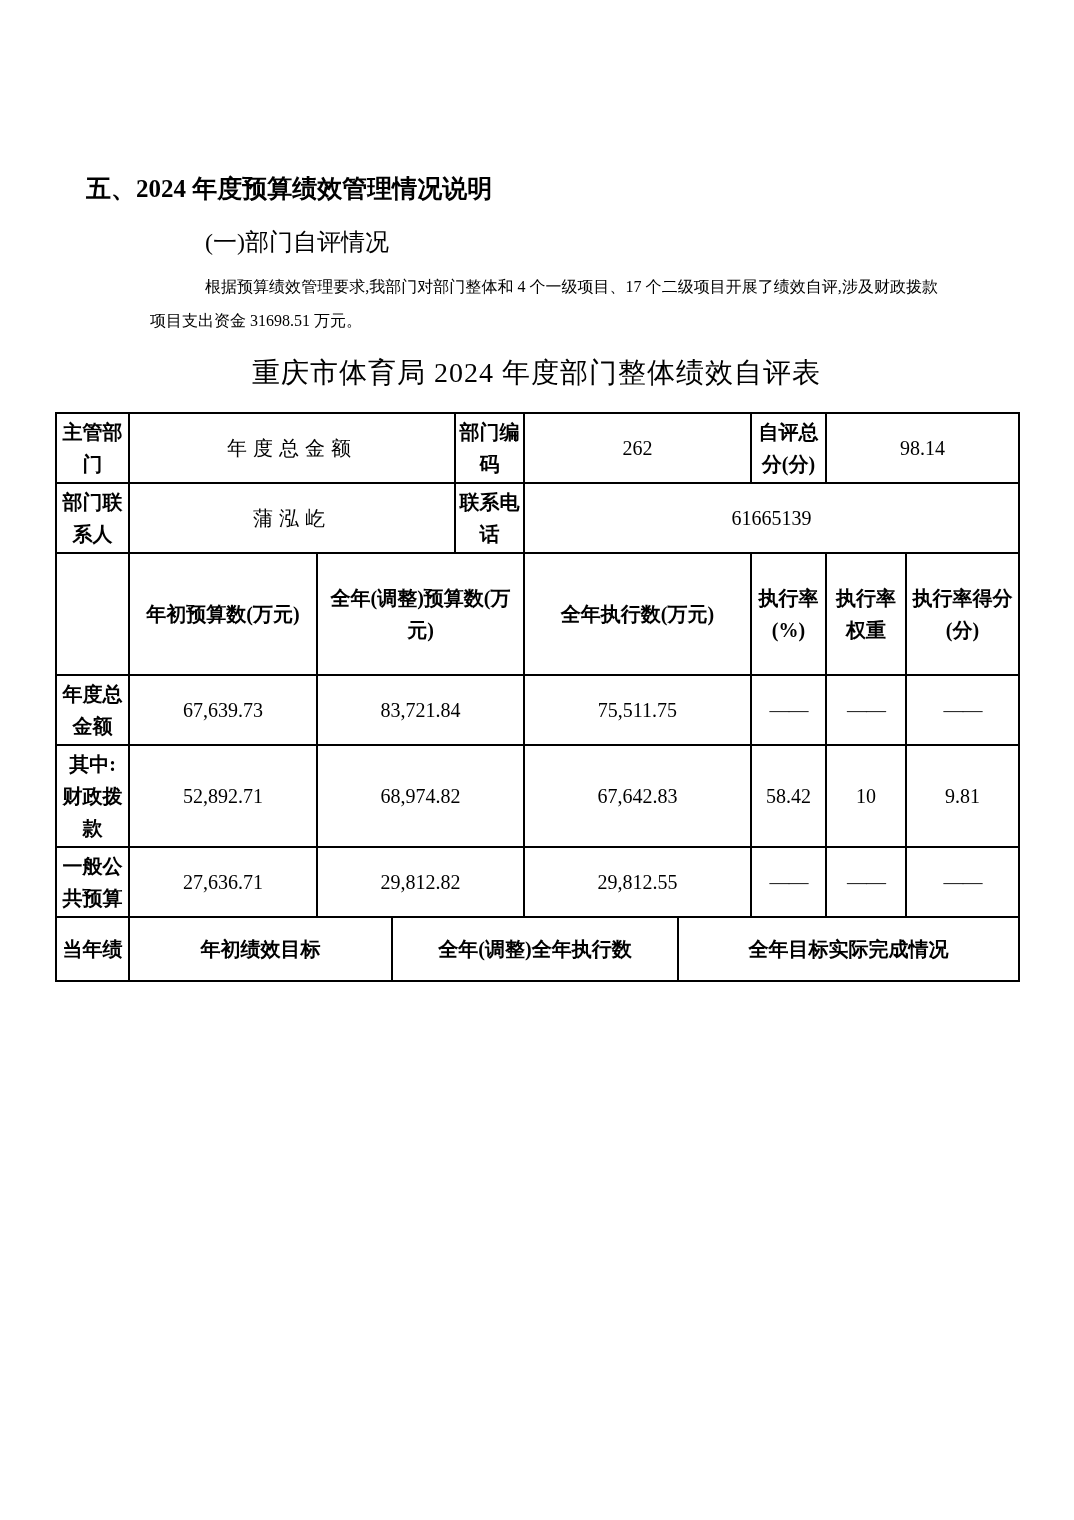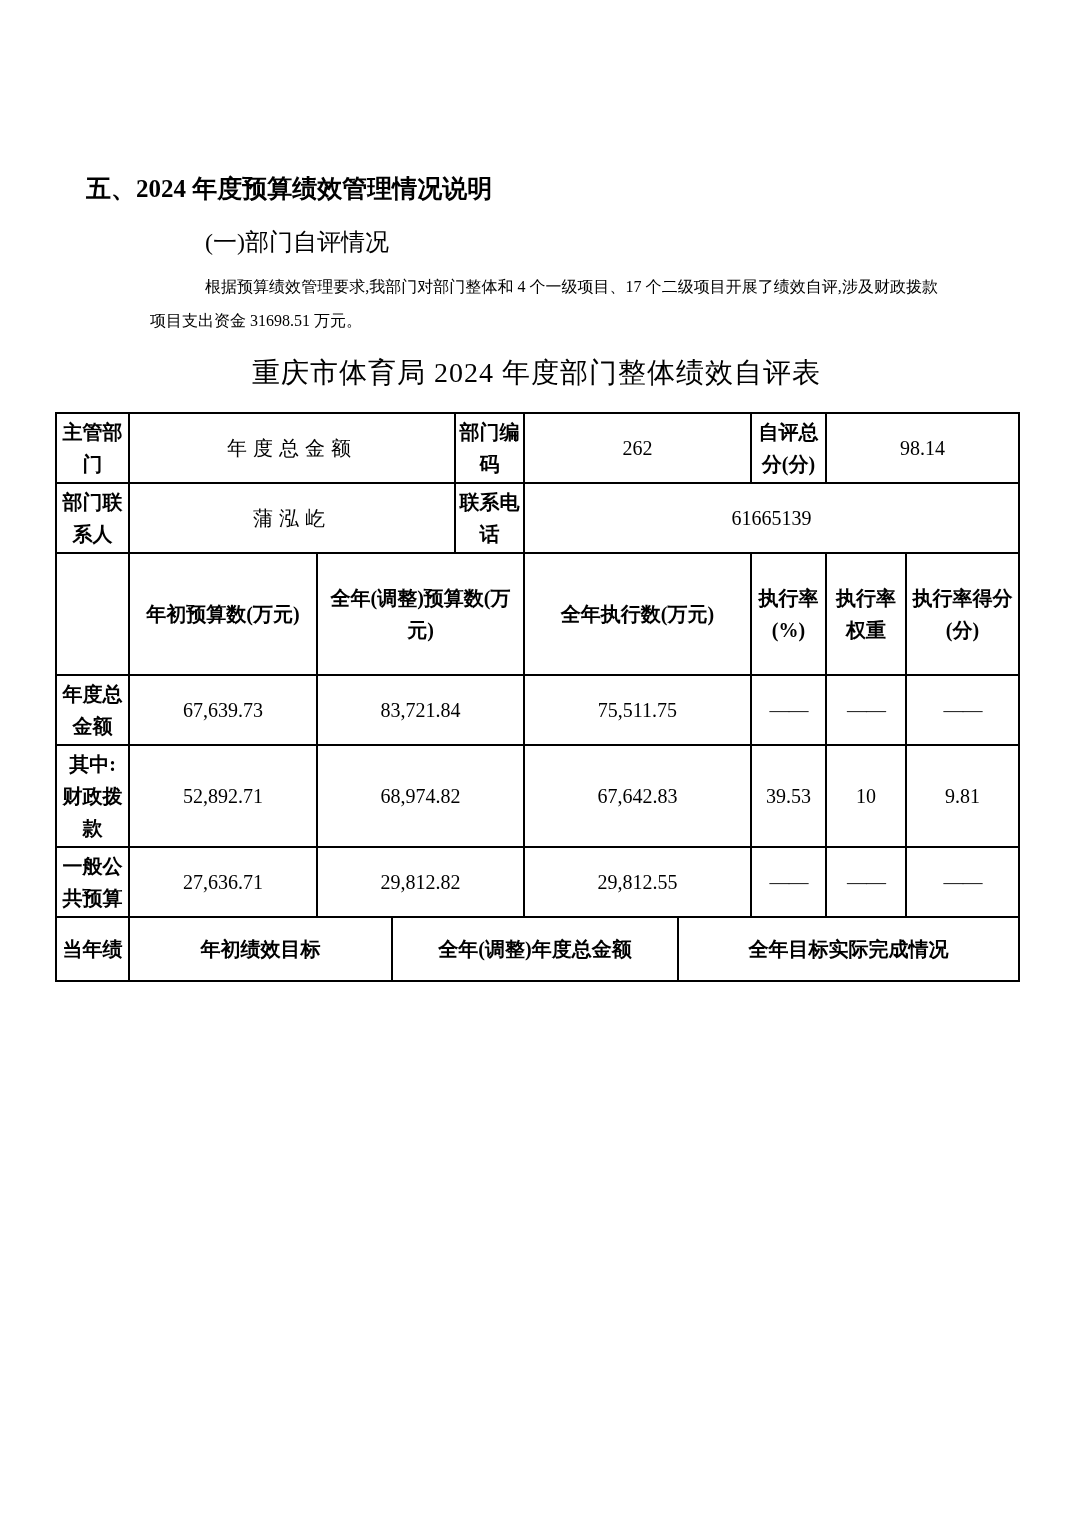--- a/index.html
+++ b/index.html
@@ -108,35 +108,35 @@
     <td class="val dash">——</td>
     <td class="val dash">——</td>
     <td class="val dash">——</td>
   </tr>
 
   <tr class="r5">
     <td class="lab leftlab">其中:财政拨款</td>
     <td class="val">52,892.71</td>
     <td class="val" colspan="3">68,974.82</td>
     <td class="val" colspan="2">67,642.83</td>
-    <td class="val">39.53</td>
+    <td class="val">58.42</td>
     <td class="val">10</td>
     <td class="val">9.81</td>
   </tr>
 
   <tr class="r6">
     <td class="lab">一般公共预算</td>
     <td class="val">27,636.71</td>
     <td class="val" colspan="3">29,812.82</td>
     <td class="val" colspan="2">29,812.55</td>
     <td class="val dash">——</td>
     <td class="val dash">——</td>
     <td class="val dash">——</td>
   </tr>
 
   <tr class="r7">
     <td class="lab">当年绩</td>
     <td class="lab" colspan="2">年初绩效目标</td>
-    <td class="lab" colspan="3">全年(调整)年度总金额</td>
+    <td class="lab" colspan="3">全年(调整)全年执行数</td>
     <td class="lab" colspan="4">全年目标实际完成情况</td>
   </tr>
 </tbody>
   </table>
 
 </body></html>

